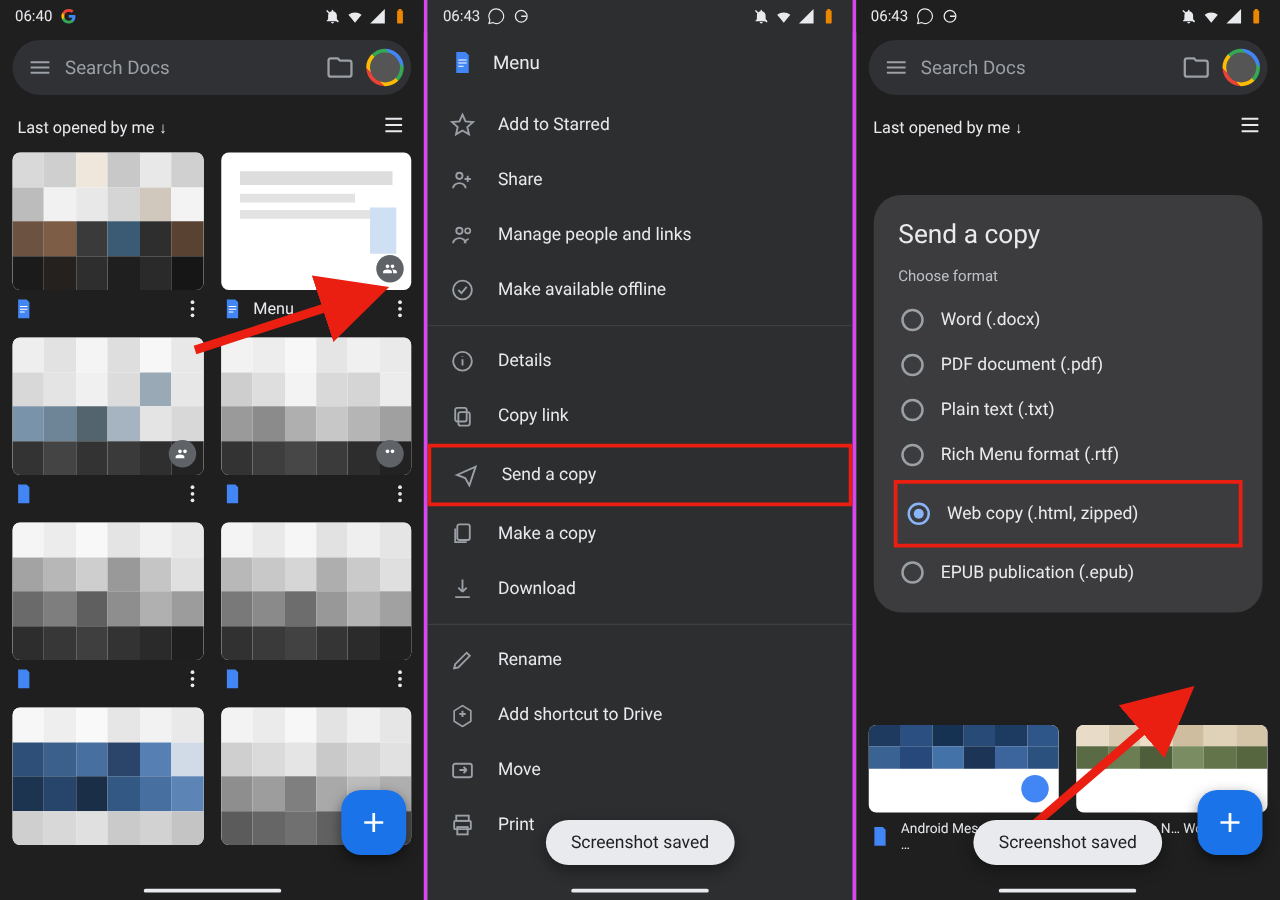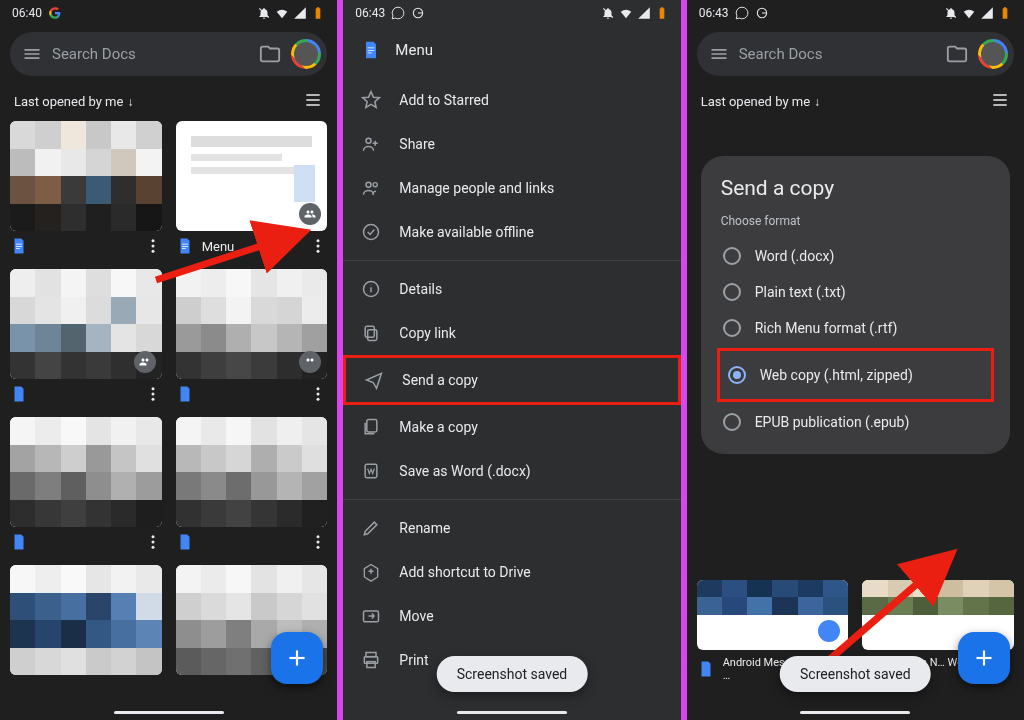--- a/index.html
+++ b/index.html
@@ -1,18 +1,18 @@
 <!DOCTYPE html>
 <html><head>
 <meta charset="utf-8">
 <style>
   *{margin:0;padding:0;box-sizing:border-box;font-family:Roboto,Arial,sans-serif;-webkit-font-smoothing:antialiased}
   body{background:#fff;width:1024px;height:720px;overflow:hidden}
   .wrap{display:flex;width:1024px;height:720px}
-  .panel{flex:1;height:100%;position:relative;background:#1f1f1f;color:#e8eaed;overflow:hidden;border-right:6px solid #d946ef}
+  .panel{flex:1;height:100%;position:relative;background:#1f1f1f;color:#e8eaed;overflow:hidden;border-right:3px solid #d946ef}
   .panel:last-child{border-right:none}
 
   
   .status{height:26px;display:flex;align-items:center;justify-content:space-between;padding:0 12px;font-size:12px;background:#1f1f1f}
   .status .left{display:flex;align-items:center;gap:6px}
   .status .right{display:flex;align-items:center;gap:4px}
   .sicon{width:14px;height:14px;display:inline-flex;align-items:center;justify-content:center}
   .sicon svg{width:14px;height:14px;fill:#e8eaed}
 
   
@@ -592,25 +592,24 @@
             <svg viewBox="0 0 24 24">
               <rect x="7" y="3" width="12" height="15" rx="2" fill="none" stroke="#9aa0a6" stroke-width="1.8"></rect>
               <path d="M5 7v13h11" fill="none" stroke="#9aa0a6" stroke-width="1.8"></path>
             </svg>
           </span>
           <span>Make a copy</span>
         </div>
         <div class="menuitem">
           <span class="mico">
             <svg viewBox="0 0 24 24">
-              <rect x="5" y="4" width="14" height="16" rx="2" fill="none" stroke="#9aa0a6" stroke-width="1.8"></rect>
-              <path d="M8 9l2 6 2-5 2 5 2-6" fill="none" stroke="#9aa0a6" stroke-width="1.4"></path>
-            </svg>
-          </span>
-          <span>Save as Word (.docx)</span>
+              <path d="M12 3v12m0 0l-4-4m4 4l4-4M5 20h14" fill="none" stroke="#9aa0a6" stroke-width="1.8"></path>
+            </svg>
+          </span>
+          <span>Download</span>
         </div>
       </div>
   <div class="divider"></div>
   <div id="menu-c">
         <div class="menuitem">
           <span class="mico">
             <svg viewBox="0 0 24 24">
               <path d="M4 20l4-1 11-11-3-3L5 16l-1 4z" fill="none" stroke="#9aa0a6" stroke-width="1.8"></path>
             </svg>
           </span>
@@ -712,20 +711,26 @@
   </div>
 
   <div class="modal">
     <h2>Send a copy</h2>
     <div class="sect">Choose format</div>
     <div id="formats">
           <div>
             <div class="radio">
               <span class="ring"></span>
               <span>Word (.docx)</span>
+            </div>
+          </div>
+          <div>
+            <div class="radio">
+              <span class="ring"></span>
+              <span>PDF document (.pdf)</span>
             </div>
           </div>
           <div>
             <div class="radio">
               <span class="ring"></span>
               <span>Plain text (.txt)</span>
             </div>
           </div>
           <div>
             <div class="radio">

